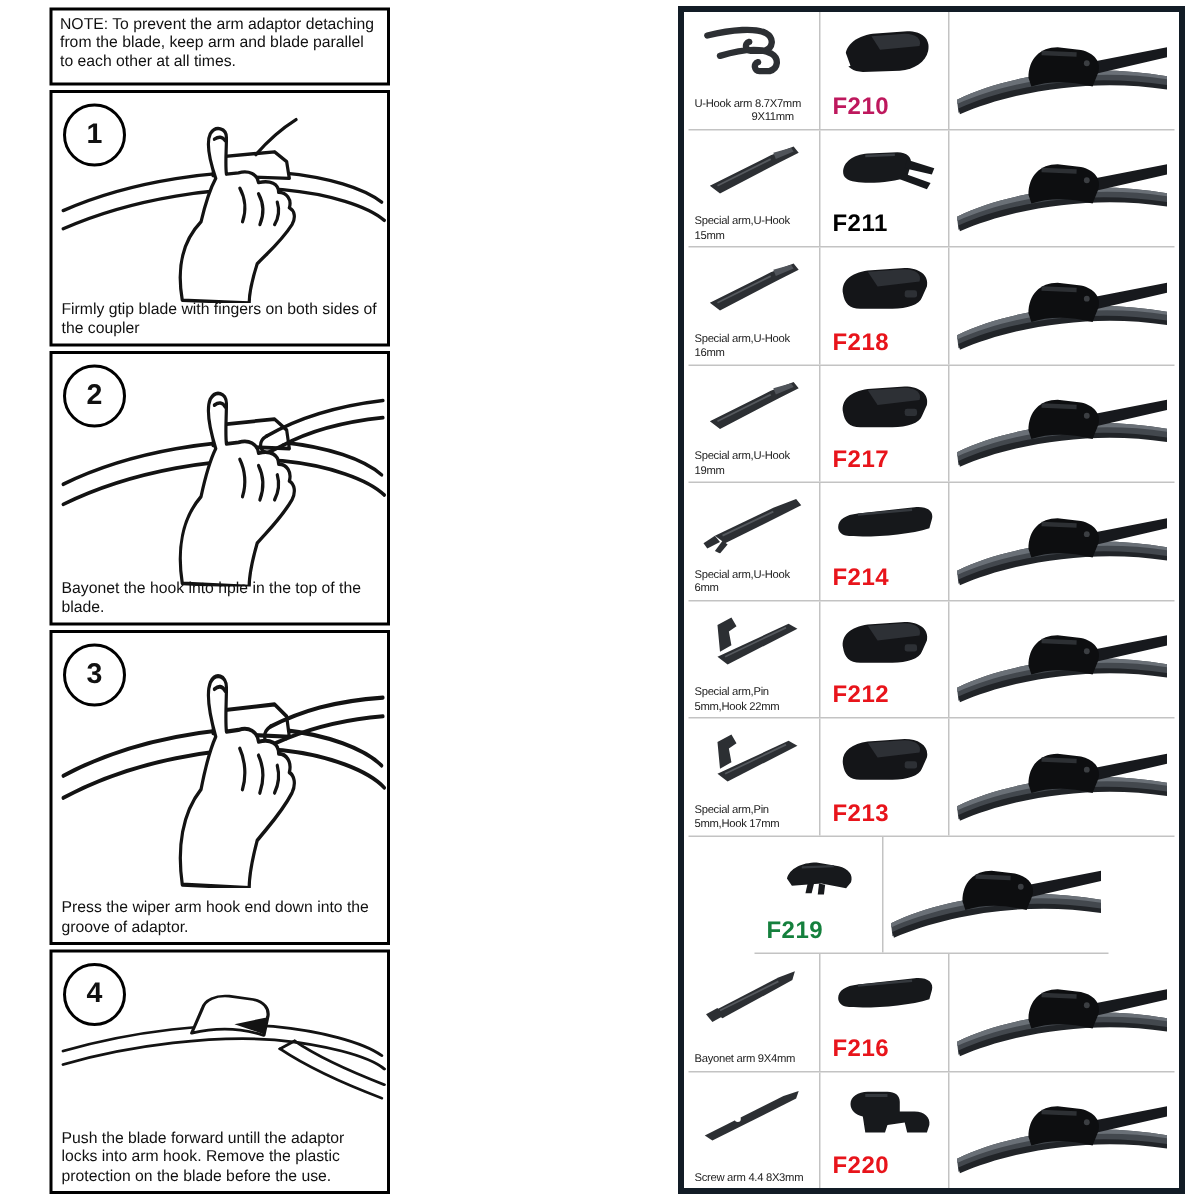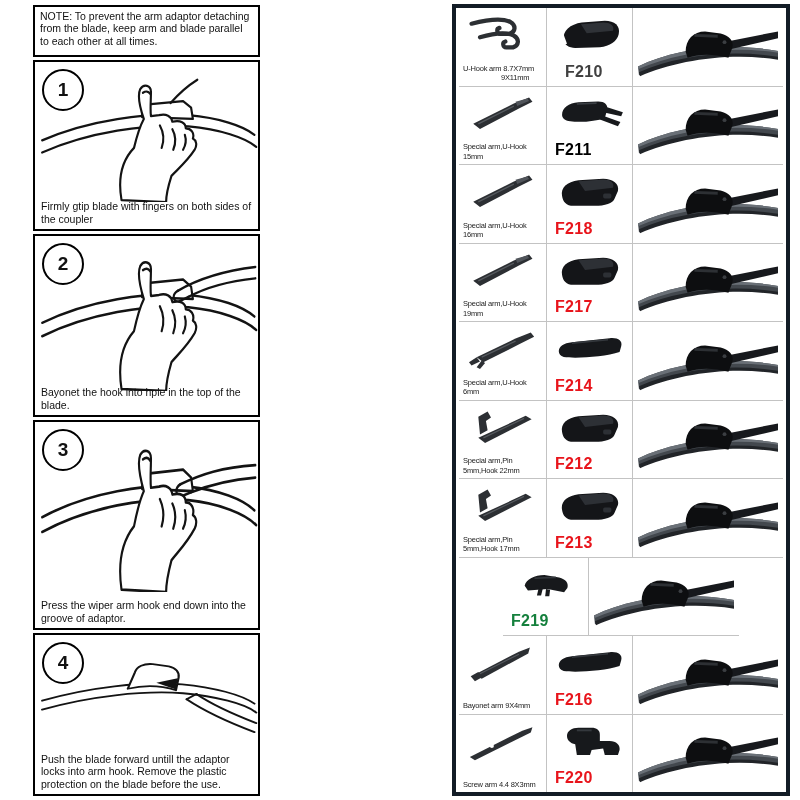--- a/index.html
+++ b/index.html
@@ -167,21 +167,21 @@
         <div class="arm-label">U-Hook arm   8.7X7mm<span class="l2">9X11mm</span></div>
       </div>
       <div class="cell cell-adaptor">
         <div class="adaptor-svg">
           <svg viewBox="0 0 84 56" preserveAspectRatio="xMidYMid meet">
             <path d="M10,36 C8,24 18,16 32,14 L60,12 C72,12 79,18 77,28 C75,37 66,43 54,44 L24,45 C16,45 11,41 10,36 Z" fill="#141518"></path>
             <path d="M10,29 L1,33 L6,43 L14,40 Z" fill="#ffffff"></path>
             <path d="M31,16 L58,14 C67,14 72,18 70,24 L38,27 Z" fill="#2f3237"></path>
           </svg>
         </div>
-        <div class="model-label" style="color: #404040; margin-left: 10px;">F210</div>
+        <div class="model-label" style="color: #be185d;">F210</div>
       </div>
       <div class="cell cell-blade">
         <div class="blade-svg">
           <svg viewBox="0 0 150 72" preserveAspectRatio="xMidYMid meet">
             <path d="M3,56 C40,38 95,31 147,40 L147,48 C96,39 42,47 4,65 Z" fill="#43484e"></path>
             <path d="M3,56 C40,38 95,31 147,40 L147,42 C96,34 41,42 3,59 Z" fill="#6a7077"></path>
             <path d="M4,62 C42,45 96,38 147,46 L147,49 C96,41 42,50 5,66 Z" fill="#212428"></path>
             <path d="M96,30 L147,20 L147,27 L99,38 Z" fill="#17191d"></path>
             <path d="M52,41 C52,28 60,20 72,20 L88,22 C97,24 102,30 100,37 L96,47 C80,43 66,43 54,47 Z" fill="#0d0e10"></path>
             <path d="M61,24 L85,25" stroke="#2d3034" stroke-width="3" fill="none"></path>

